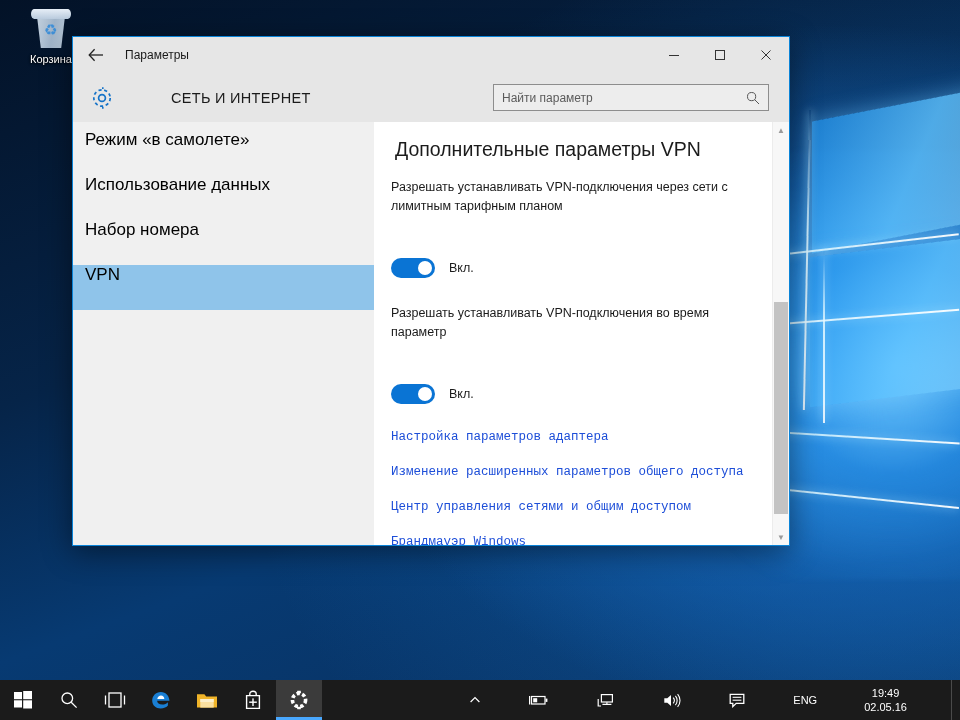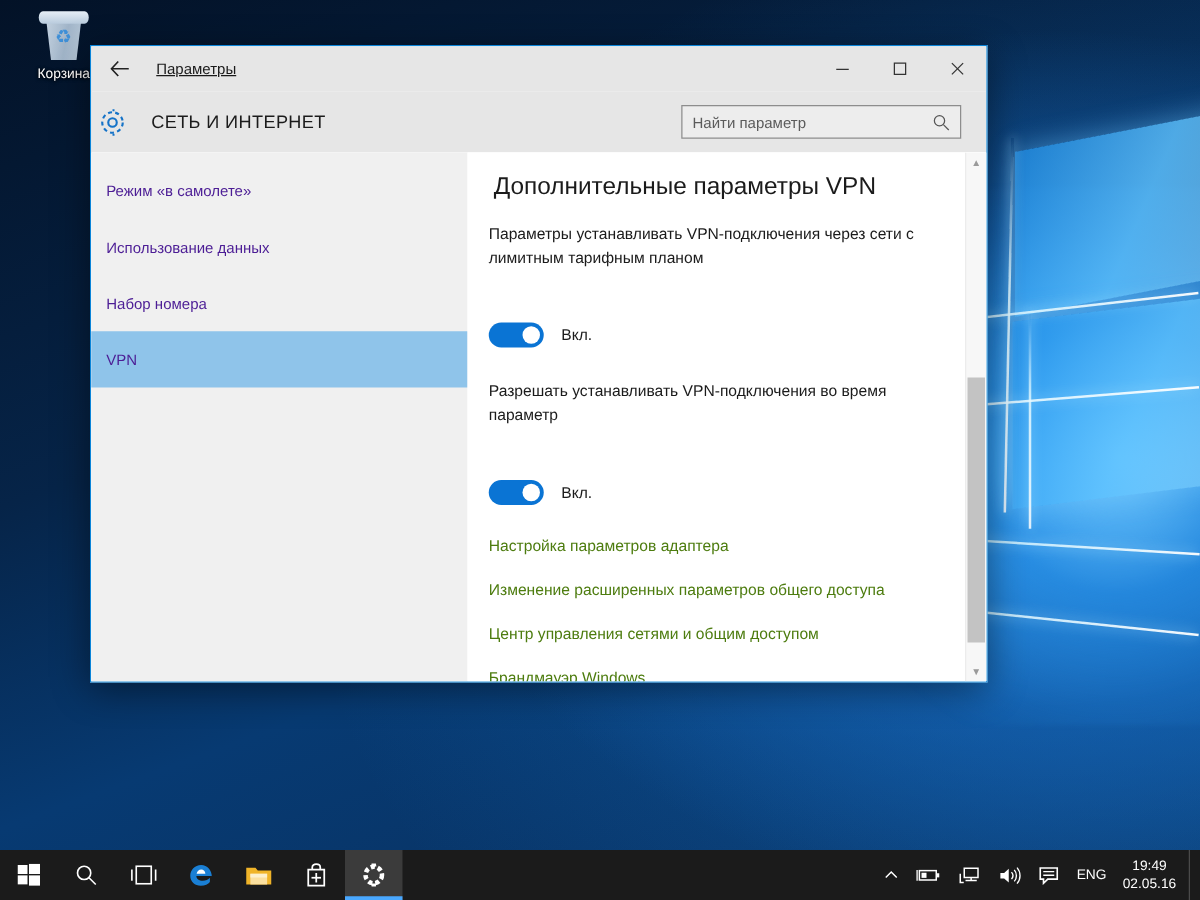--- a/index.html
+++ b/index.html
@@ -123,55 +123,56 @@
     width: 46px; height: 36px;
     display: flex; align-items: center; justify-content: center;
     cursor: default;
   }
   .back-btn svg { display:block; }
   .title-text {
     font-size: 12px;
     color: #1a1a1a;
     flex: 1;
     padding-left: 6px;
-    text-decoration: underline;
   }
   .win-controls { display: flex; height: 36px; }
   .win-btn {
     width: 46px; height: 36px;
     display: flex; align-items: center; justify-content: center;
     color: #333;
     cursor: default;
   }
 
   .header-bar {
     height: 49px;
     background: #e6e6e6;
     display: flex;
     align-items: center;
     flex: none;
+    padding-left: 12px;
+    gap: 38px;
   }
   .gear-home {
     width: 34px; height: 34px;
     display: flex; align-items: center; justify-content: center;
     cursor: default;
   }
   .category-title {
     font-size: 14.5px;
     color: #1b1b1b;
     letter-spacing: 0.3px;
     margin-left: 14px;
     flex: 1;
   }
   .search-wrap {
     margin-right: 20px;
     position: relative;
   }
   .search-box {
-    width: 224px;
+    width: 276px;
     height: 27px;
     background: #ededed;
     border: 1px solid #8d8d8d;
     display: flex;
     align-items: center;
     box-sizing: border-box;
   }
   .search-box input {
     border: none;
     outline: none;
@@ -195,24 +196,23 @@
 
   .sidebar {
     width: 301px;
     background: #f0f0f0;
     flex: none;
     padding-top: 8px;
   }
   .nav-item {
     height: 45px;
     display: flex;
-    align-items: center;
     padding-left: 12px;
-    font-size: 12px;
-    color: #4c1d95;
+    font-size: 17px;
+    color: #000000;
     cursor: default;
   }
   .nav-item.selected { background: #8fc4ea; }
 
   .content {
     flex: 1;
     position: relative;
     overflow: hidden;
     background: #ffffff;
   }
@@ -256,25 +256,26 @@
     background: #ffffff;
   }
   .toggle-state {
     font-size: 12.5px;
     color: #1b1b1b;
     margin-left: 14px;
   }
   .related-link {
     display: block;
     font-size: 12.5px;
-    color: #4d7c0f;
+    color: #1d4ed8;
     text-decoration: none;
     margin-bottom: 21px;
     cursor: default;
     width: fit-content;
+    font-family: Liberation Mono, monospace;
   }
 
   
   .scrollbar {
     position: absolute;
     right: 0; top: 0; bottom: 0;
     width: 16px;
     background: #f7f7f7;
     border-left: 1px solid #ececec;
     cursor: default;
@@ -318,20 +319,21 @@
     position: absolute;
     left: 0; right: 0; bottom: 0;
     height: 3px;
     background: #49a8ff;
   }
   .tray {
     margin-left: auto;
     display: flex;
     align-items: center;
     height: 40px;
+    gap: 34px;
   }
   .tray-item {
     padding: 0 7px;
     height: 40px;
     display: flex; align-items: center; justify-content: center;
     color: #ffffff;
     font-size: 11px;
     cursor: default;
   }
   .tray-clock {
@@ -447,21 +449,21 @@
         <div class="nav-item selected">
           <span>VPN</span>
         </div>
       </div>
 
       <div class="content">
         <div class="content-inner">
 
           <h2 class="section-head">Дополнительные параметры VPN</h2>
 
-          <div class="setting-label">Параметры устанавливать VPN-подключения через сети с лимитным тарифным планом</div>
+          <div class="setting-label">Разрешать устанавливать VPN-подключения через сети с лимитным тарифным планом</div>
           <div class="toggle-row">
             <div class="toggle">
               <div class="knob"></div>
             </div>
             <span class="toggle-state">Вкл.</span>
           </div>
 
           <div class="setting-label">Разрешать устанавливать VPN-подключения во время параметр</div>
           <div class="toggle-row">
             <div class="toggle">

